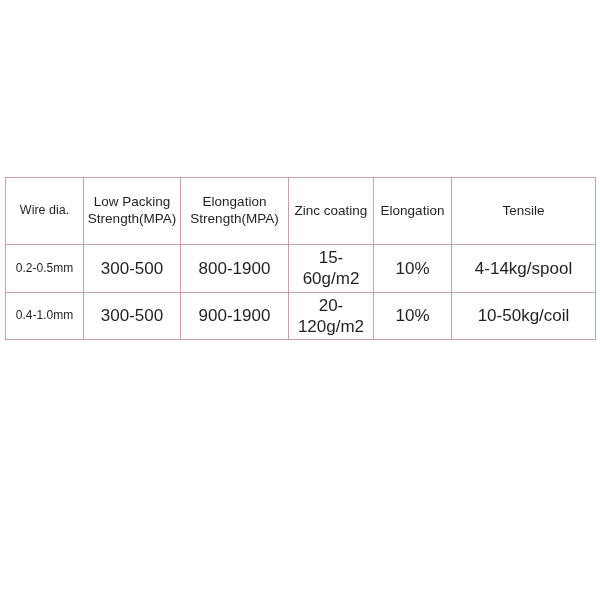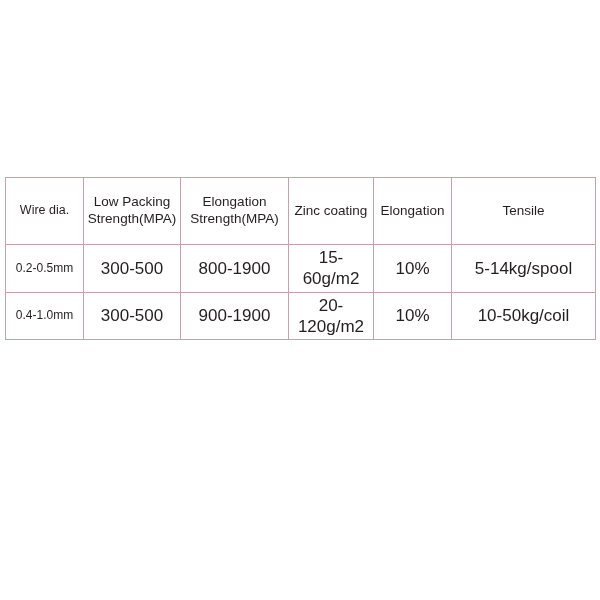--- a/index.html
+++ b/index.html
@@ -101,21 +101,21 @@
             <span class="hdr-line">Tensile</span>
           </td>
         </tr>
 
         <tr class="data-row">
           <td class="first">0.2-0.5mm</td>
           <td>300-500</td>
           <td>800-1900</td>
           <td>15-60g/m2</td>
           <td>10%</td>
-          <td>5-14kg/spool</td>
+          <td>4-14kg/spool</td>
         </tr>
 
         <tr class="data-row">
           <td class="first">0.4-1.0mm</td>
           <td>300-500</td>
           <td>900-1900</td>
           <td>20-120g/m2</td>
           <td>10%</td>
           <td>10-50kg/coil</td>
         </tr>

